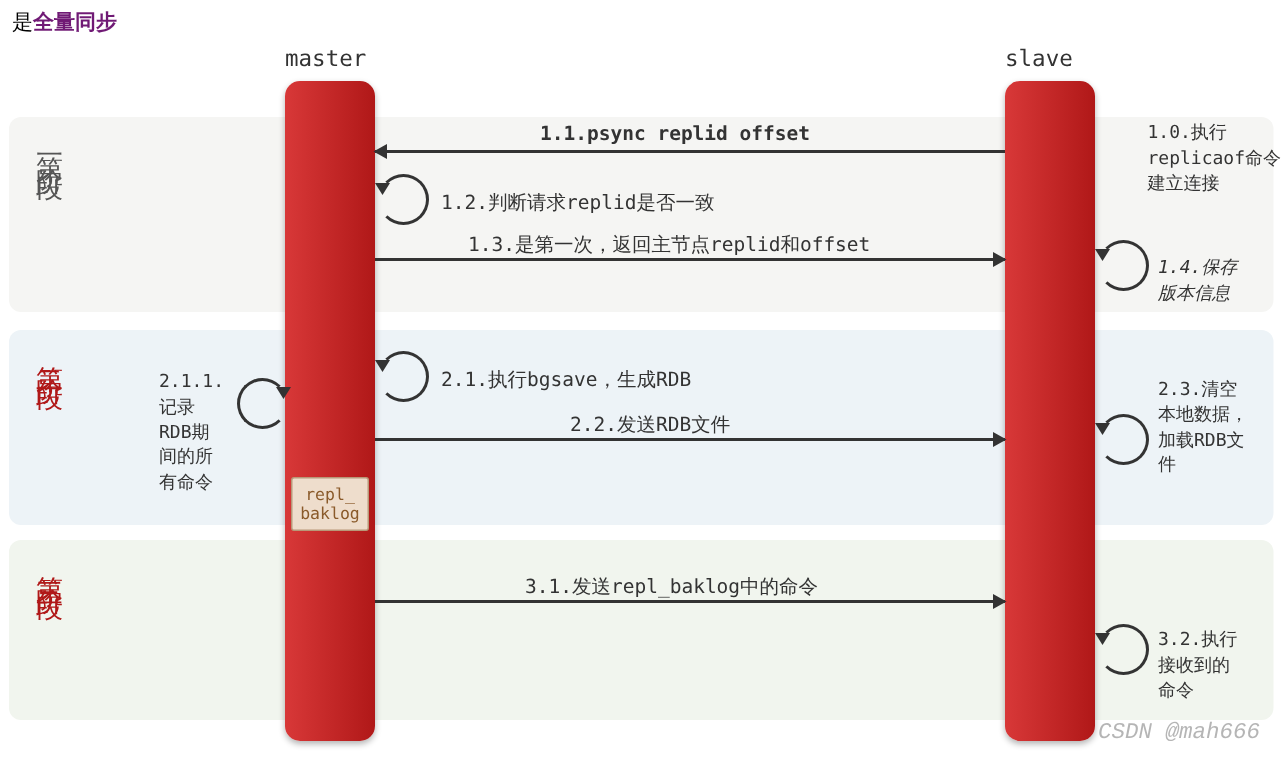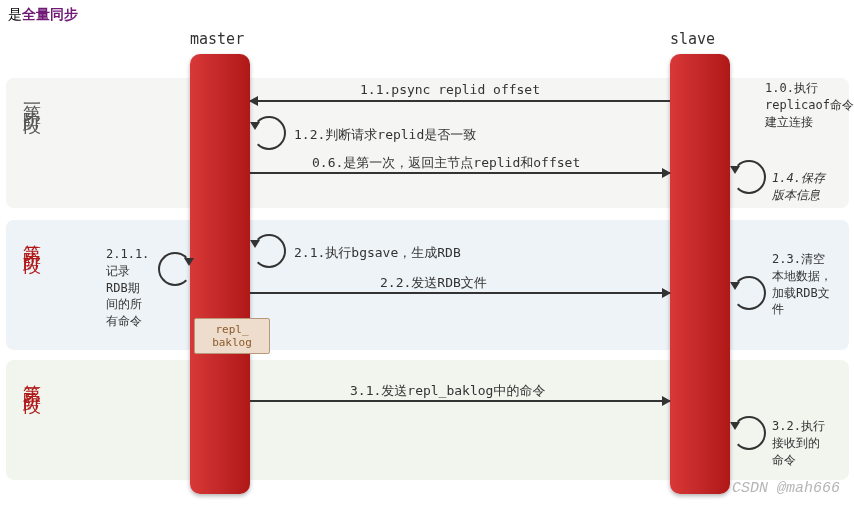--- a/index.html
+++ b/index.html
@@ -34,21 +34,21 @@
   .arrow { position: absolute; height: 1.5px; background: #333; }
   .arrow::after { content: ""; position: absolute; width: 0; height: 0; top: -4px; }
   .arrow.left::after { left: -1px; border-top: 5px solid transparent; border-bottom: 5px solid transparent; border-right: 9px solid #333; }
   .arrow.right::after { right: -1px; border-top: 5px solid transparent; border-bottom: 5px solid transparent; border-left: 9px solid #333; }
   .arrow-label { position: absolute; font-family: monospace; font-size: 13px; color: #333; white-space: nowrap; }
   .selfloop { position: absolute; width: 34px; height: 34px; border: 2px solid #333;
     border-radius: 50%; border-left-color: transparent; }
   .selfloop::after { content: ""; position: absolute; left: -4px; top: 4px;
     border-left: 5px solid transparent; border-right: 5px solid transparent; border-top: 8px solid #333; }
   .note { position: absolute; font-family: monospace; font-size: 12px; color: #333; line-height: 1.4; }
-  .baklog-box { position: absolute; left: 194px; top: 288px; width: 76px; height: 36px;
+  .baklog-box { position: absolute; left: 194px; top: 288px; width: 52px; height: 36px;
     background: #eeddcc; border: 1px solid #b89878;
     font-family: monospace; font-size: 11px; color: #8a5a2a;
     display: flex; align-items: center; justify-content: center; text-align: center;
     line-height: 1.2; border-radius: 2px; }
   .watermark { position: absolute; right: 14px; bottom: 8px; color: rgba(120,120,120,0.55);
     font-family: Liberation Mono, monospace; font-size: 15px; font-style: italic; }
 </style>
 </head>
 <body>
 
@@ -66,27 +66,27 @@
   <div class="phase-label phase2-label">第二阶段</div>
   <div class="phase-label phase3-label">第三阶段</div>
 
   <div class="header-label" style="left:190px;">master</div>
   <div class="header-label" style="left:670px;">slave</div>
 
   <div class="master-col"></div>
   <div class="slave-col"></div>
 
   <div class="arrow left" style="left:250px; top:70px; width:420px;"></div>
-  <div class="arrow-label" style="left:360px; top:52px;">1.1.psync replid offset</div>
+  <div class="arrow-label" style="left:360px; top:52px;font-weight:bold;">1.1.psync replid offset</div>
 
   <div class="selfloop" style="left:252px; top:86px;"></div>
   <div class="arrow-label" style="left:294px; top:96px;">1.2.判断请求replid是否一致</div>
 
   <div class="arrow right" style="left:250px; top:142px; width:420px;"></div>
-  <div class="arrow-label" style="left:312px; top:124px;">0.6.是第一次，返回主节点replid和offset</div>
+  <div class="arrow-label" style="left:312px; top:124px;">1.3.是第一次，返回主节点replid和offset</div>
 
   <div class="note" style="left:738px; top:50px; white-space:pre;margin-left:27px;">1.0.执行
 replicaof命令，
 建立连接</div>
   <div class="selfloop" style="left:732px; top:130px;"></div>
   <div class="note" style="left:772px; top:140px; white-space:pre;font-style:italic;">1.4.保存
 版本信息</div>
 
   <div class="selfloop" style="left:252px; top:204px;"></div>
   <div class="arrow-label" style="left:294px; top:214px;">2.1.执行bgsave，生成RDB</div>

